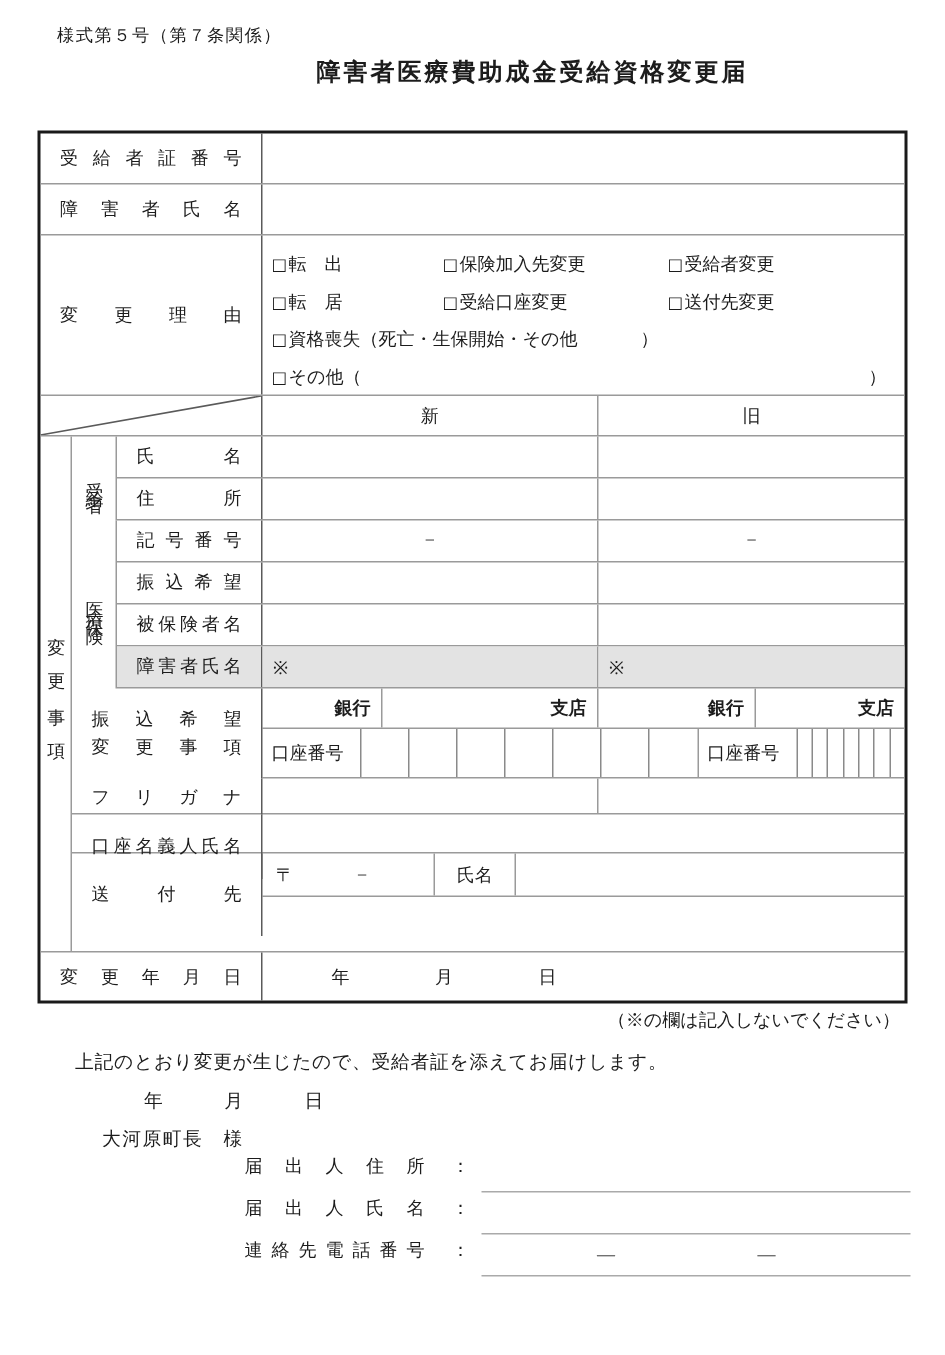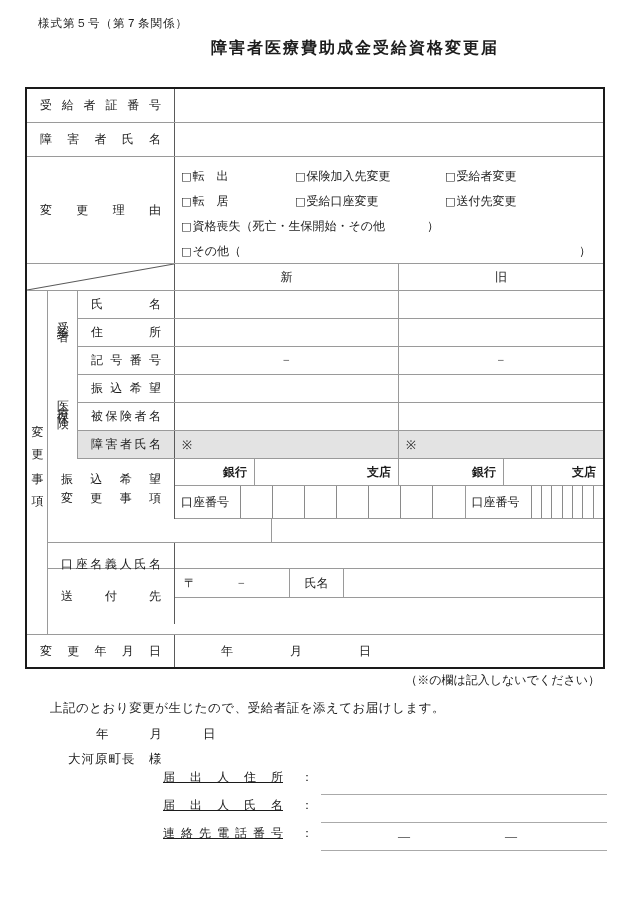--- a/index.html
+++ b/index.html
@@ -75,21 +75,21 @@
   .diag-cell svg { position: absolute; left: 0; top: 0; width: 100%; height: 100%; display: block; }
 
   
   .note      { position: absolute; top: 672px; right: 30px; font-size: 12px; }
   .statement { position: absolute; left: 50px; top: 700px; font-size: 12.5px; letter-spacing: 0.5px; }
   .dateline  { position: absolute; left: 96px; top: 726px; display: flex; gap: 41px; font-size: 12.5px; }
   .addressee { position: absolute; left: 68px; top: 751px; font-size: 12.5px; letter-spacing: 1px; }
 
   .fields { position: absolute; left: 163px; top: 774px; width: 444px; }
   .frow { display: flex; align-items: flex-end; height: 21px; margin-bottom: 7px; }
-  .flabel { width: 120px; text-align: justify; text-align-last: justify; margin-bottom: 9px; text-decoration: underline; }
+  .flabel { width: 120px; text-align: justify; text-align-last: justify; margin-bottom: 9px; }
   .fcolon { margin: 0 0 9px 18px; }
   .fline  { flex: 1 1 auto; border-bottom: 1px solid #aaa; height: 21px;
             display: flex; align-items: flex-end; margin-left: 8px; }
   .tel-dashes { display: flex; padding-left: 77px; gap: 95px; margin-bottom: 6px; }
 </style>
 </head>
 <body>
 
 <div class="sheet">
 
@@ -276,20 +276,23 @@
                 <div class="digit"></div>
                 <div class="digit"></div>
                 <div class="digit"></div>
                 <div class="digit"></div>
               </div>
             </div>
           </div>
         </div>
 
         <div class="irow h24">
+          <div class="cell w127 vr jbox">
+            <div class="jline">フリガナ</div>
+          </div>
           <div class="cell w224 vrl"></div>
           <div class="cell f1"></div>
         </div>
 
         <div class="irow h26">
           <div class="cell w127 vr jbox">
             <div class="jline">口座名義人氏名</div>
           </div>
           <div class="cell w224 vrl"></div>
           <div class="cell f1"></div>

